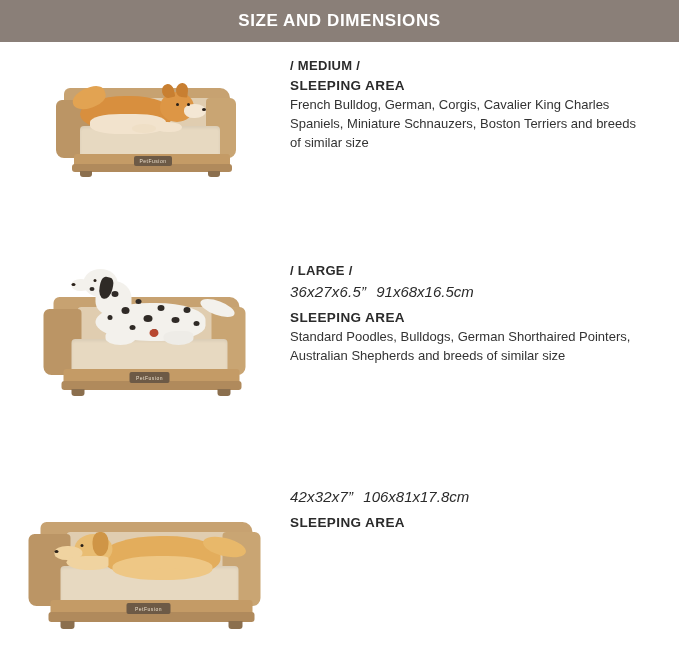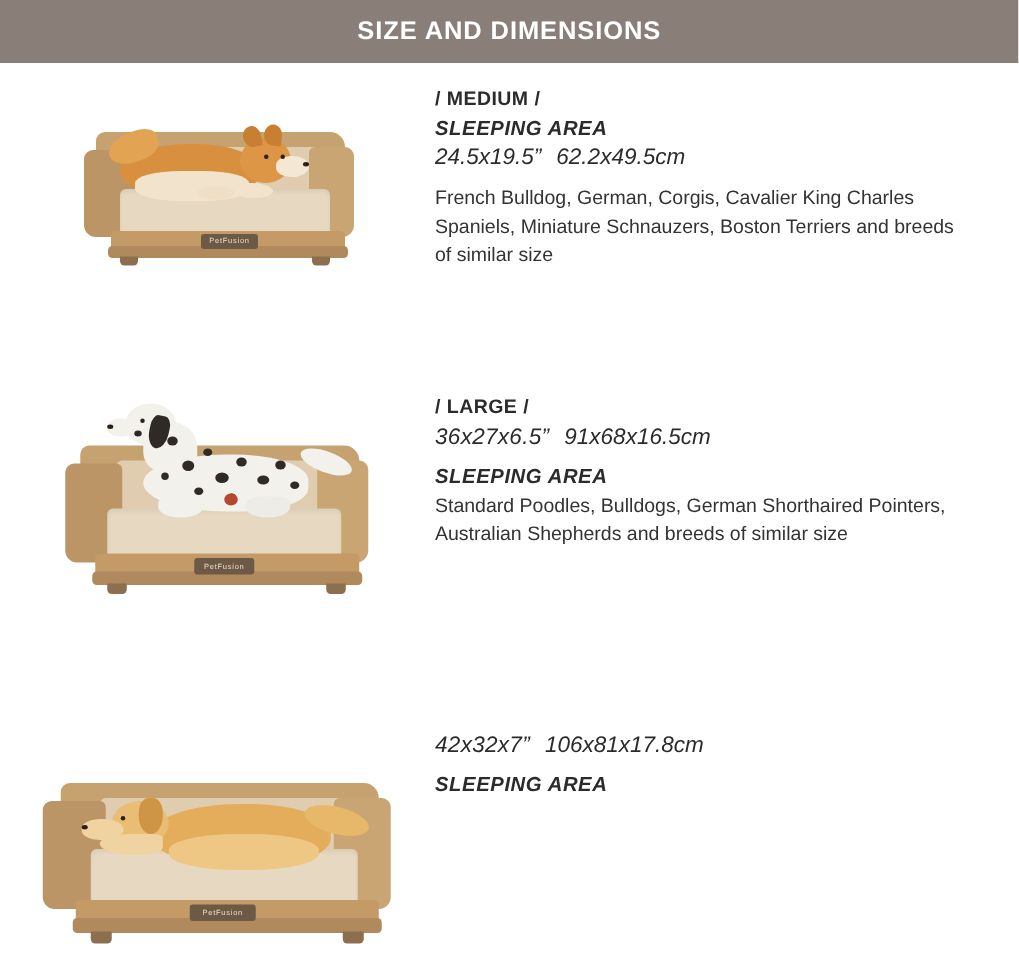--- a/index.html
+++ b/index.html
@@ -71,21 +71,20 @@
     margin: 0 0 10px 0;
   }
   .dims .imperial { letter-spacing: 0.2px; }
   .dims .metric { margin-left: 10px; }
   .sleep-label {
     font-size: 13.5px;
     font-weight: bold;
     color: #2b2b2b;
     letter-spacing: 0.4px;
     margin: 0 0 3px 0;
-    font-style: italic;
   }
   .sleep-dims {
     font-size: 15px;
     font-style: italic;
     color: #2b2b2b;
     margin: 0 0 10px 0;
   }
   .sleep-dims .metric { margin-left: 10px; }
   .breeds {
     font-size: 13px;
@@ -251,23 +250,20 @@
         </div>
       </div>
 
       <div class="section-text">
         <div class="size-name">
           <span class="slash">/</span>
           <span>MEDIUM</span>
           <span class="slash">/</span>
         </div>
         <div class="sleep-label">SLEEPING AREA</div>
-        <div class="sleep-dims">
-          <span class="imperial">24.5x19.5”</span><span class="metric">62.2x49.5cm</span>
-        </div>
         <p class="breeds">French Bulldog, German, Corgis, Cavalier King Charles Spaniels, Miniature Schnauzers, Boston Terriers and breeds of similar size</p>
       </div>
     </div>
 
     <div class="section">
       <div class="section-img">
         <div class="bed-wrap">
           <div class="bed" style="width:215px;height:120px;top:42px;">
             <div class="back" style="left:16px; top:8px; width:186px; height:46px;"></div>
             <div class="back-inner" style="left:40px; top:18px; width:142px; height:34px;"></div>

